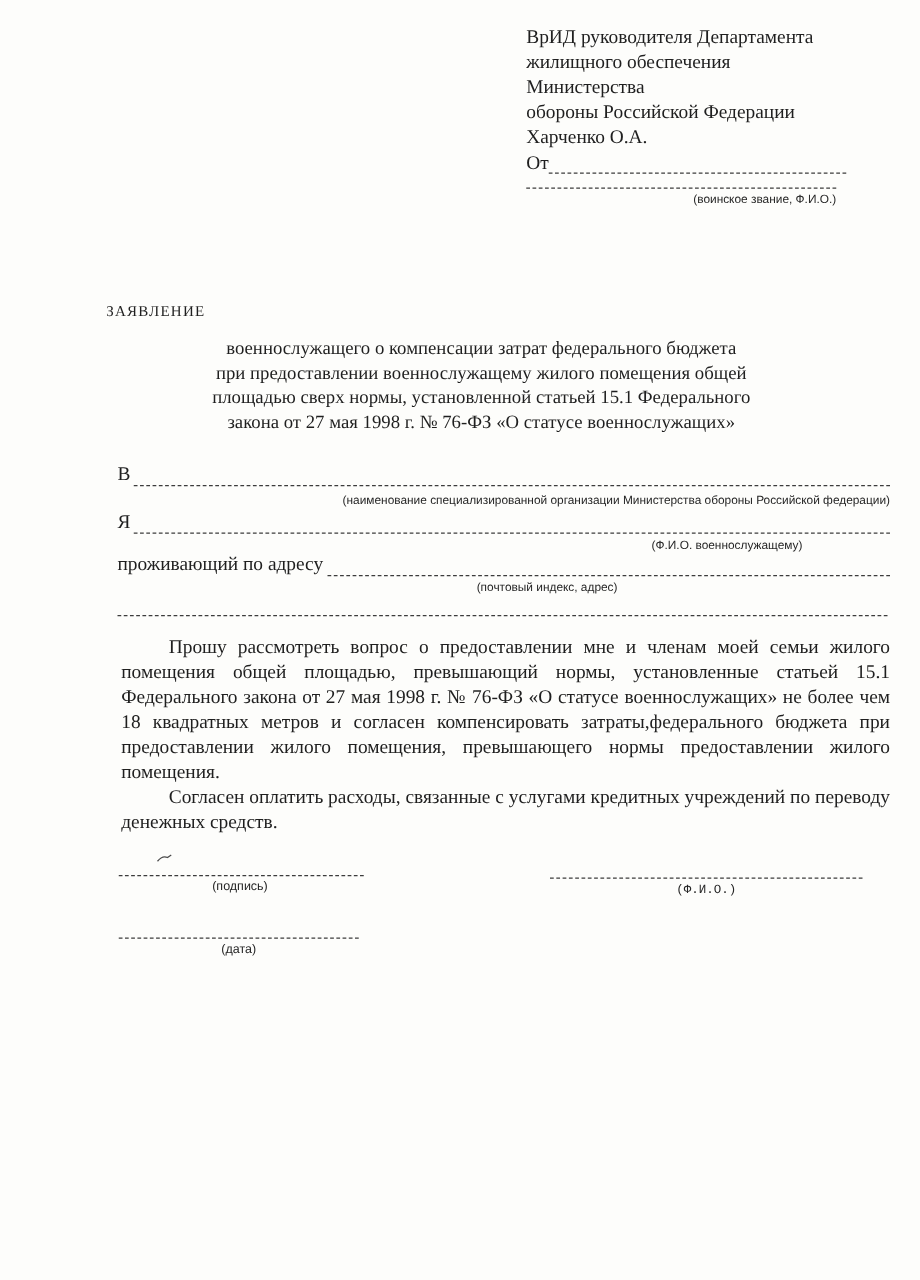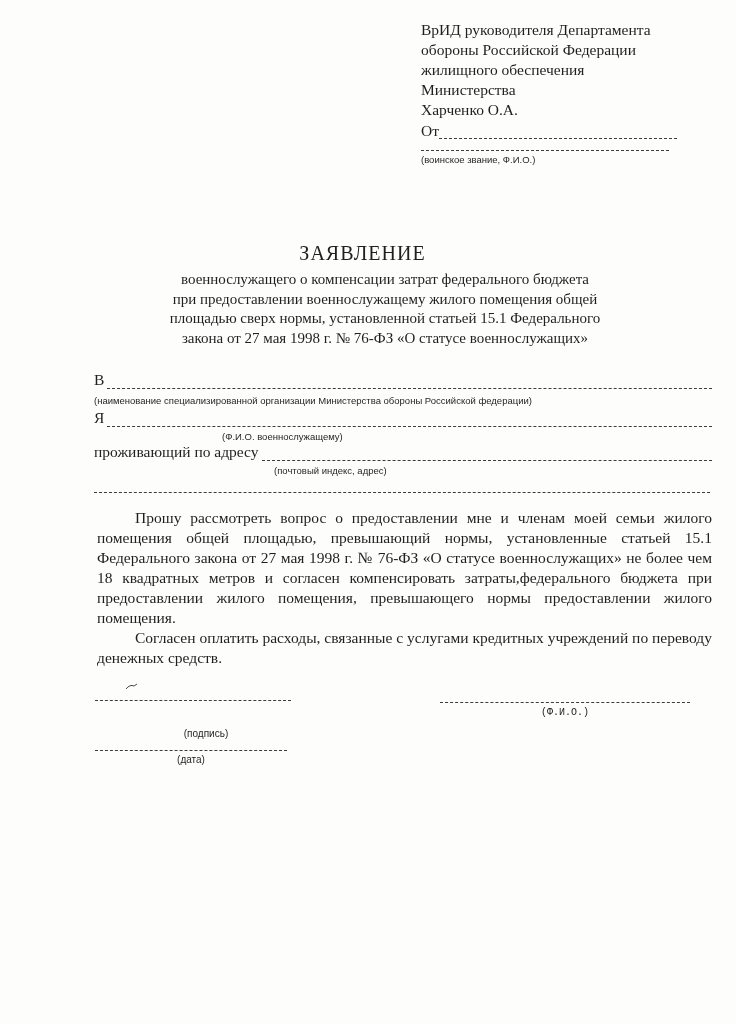--- a/index.html
+++ b/index.html
@@ -33,32 +33,32 @@
   }
   .rank-line {
     border-bottom: 1.2px dashed #3c3c3c;
     height: 9px;
     width: 248px;
   }
   .caption {
     font-family: "Liberation Sans", sans-serif;
     font-size: 9.5px;
     color: #262626;
-    text-align: left;
+    text-align: right;
     line-height: 12px;
   }
   .addressee .caption { margin-top: 3px; width: 248px; }
   
   .doc-title {
     position: absolute;
     top: 242px;
     left: 85px;
     width: 555px;
-    text-align: center;
-    font-size: 20px;
+    text-align: left;
+    font-size: 12px;
     letter-spacing: 1px;
   }
   .doc-subtitle {
     position: absolute;
     top: 270px;
     left: 85px;
     width: 600px;
     text-align: center;
     font-weight: normal;
     font-size: 15px;
@@ -94,34 +94,34 @@
     line-height: 20px;
     text-align: justify;
     text-indent: 38px;
   }
   
   .sig-line { position: absolute; border-bottom: 1.2px dashed #3c3c3c; }
   .sign-line { left: 95px;  top: 687px; width: 196px; height: 13px; }
   .fio-line  { left: 440px; top: 689px; width: 250px; height: 13px; }
   .date-line { left: 95px;  top: 737px; width: 192px; height: 13px; }
   .sig-cap { position: absolute; font-family: "Liberation Sans", sans-serif; font-size: 10px; color: #262626; text-align: center; }
-  .sign-cap { left: 108px; top: 704px; width: 196px; margin-top: 24px; }
+  .sign-cap { left: 94px; top: 704px; width: 196px; }
   .fio-cap  { left: 440px; top: 707px; width: 250px; font-family: Liberation Mono, monospace; }
   .date-cap { left: 95px;  top: 754px; width: 192px; }
   .pen-mark { position: absolute; left: 124px; top: 682px; }
 </style>
 </head>
 <body>
 
 <div class="page">
 
   <div class="addressee">
     <div class="a-line">ВрИД руководителя Департамента</div>
+    <div class="a-line">жилищного обеспечения Министерства</div>
     <div class="a-line">обороны Российской Федерации</div>
-    <div class="a-line">жилищного обеспечения Министерства</div>
     <div class="a-line a-name">Харченко О.А.</div>
     <div class="from-row">
       <span class="from-label">От</span>
       <span class="fill-line"></span>
     </div>
     <div class="rank-line"></div>
     <div class="caption">(воинское звание, Ф.И.О.)</div>
   </div>
 
   <div class="doc-title">ЗАЯВЛЕНИЕ</div>

